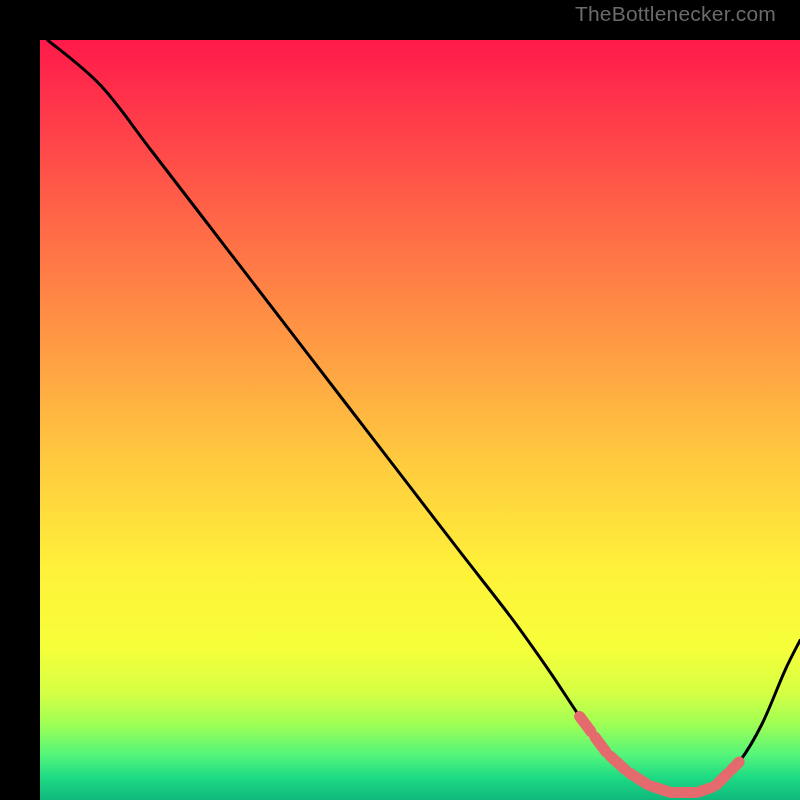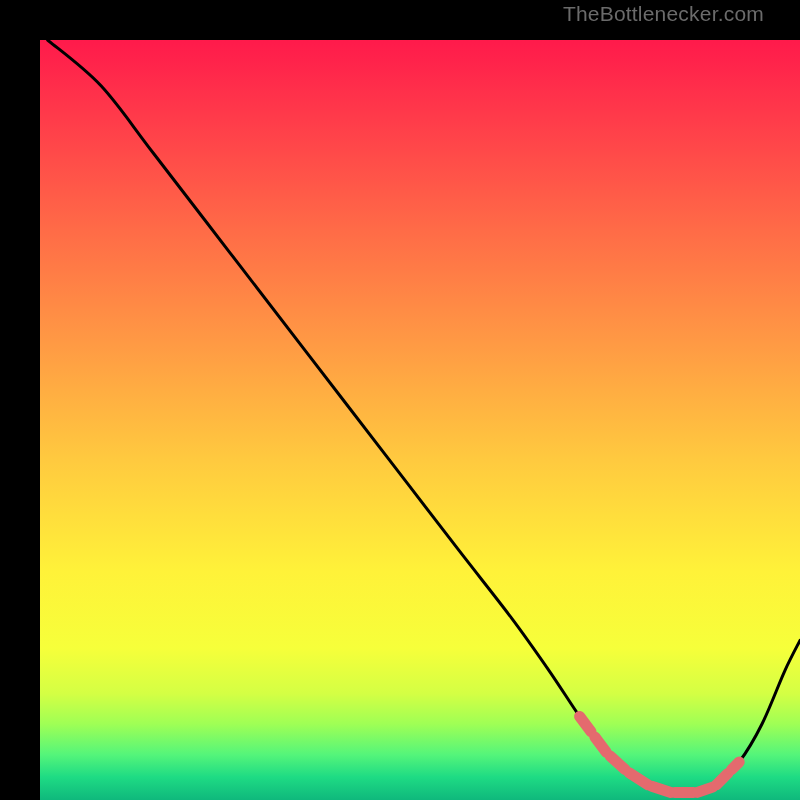--- a/index.html
+++ b/index.html
@@ -15,21 +15,21 @@
     position: absolute;
     left: 20px;
     top: 20px;
     width: 760px;
     height: 760px;
     background: #000;
   }
   .watermark {
     position: absolute;
     top: 2px;
-    right: 36px;
+    right: 24px;
     color: #6b6b6b;
     font-size: 21px;
     font-weight: 500;
     letter-spacing: 0.2px;
   }
   .plot {
     position: absolute;
     left: 20px;
     top: 20px;
     width: 760px;

